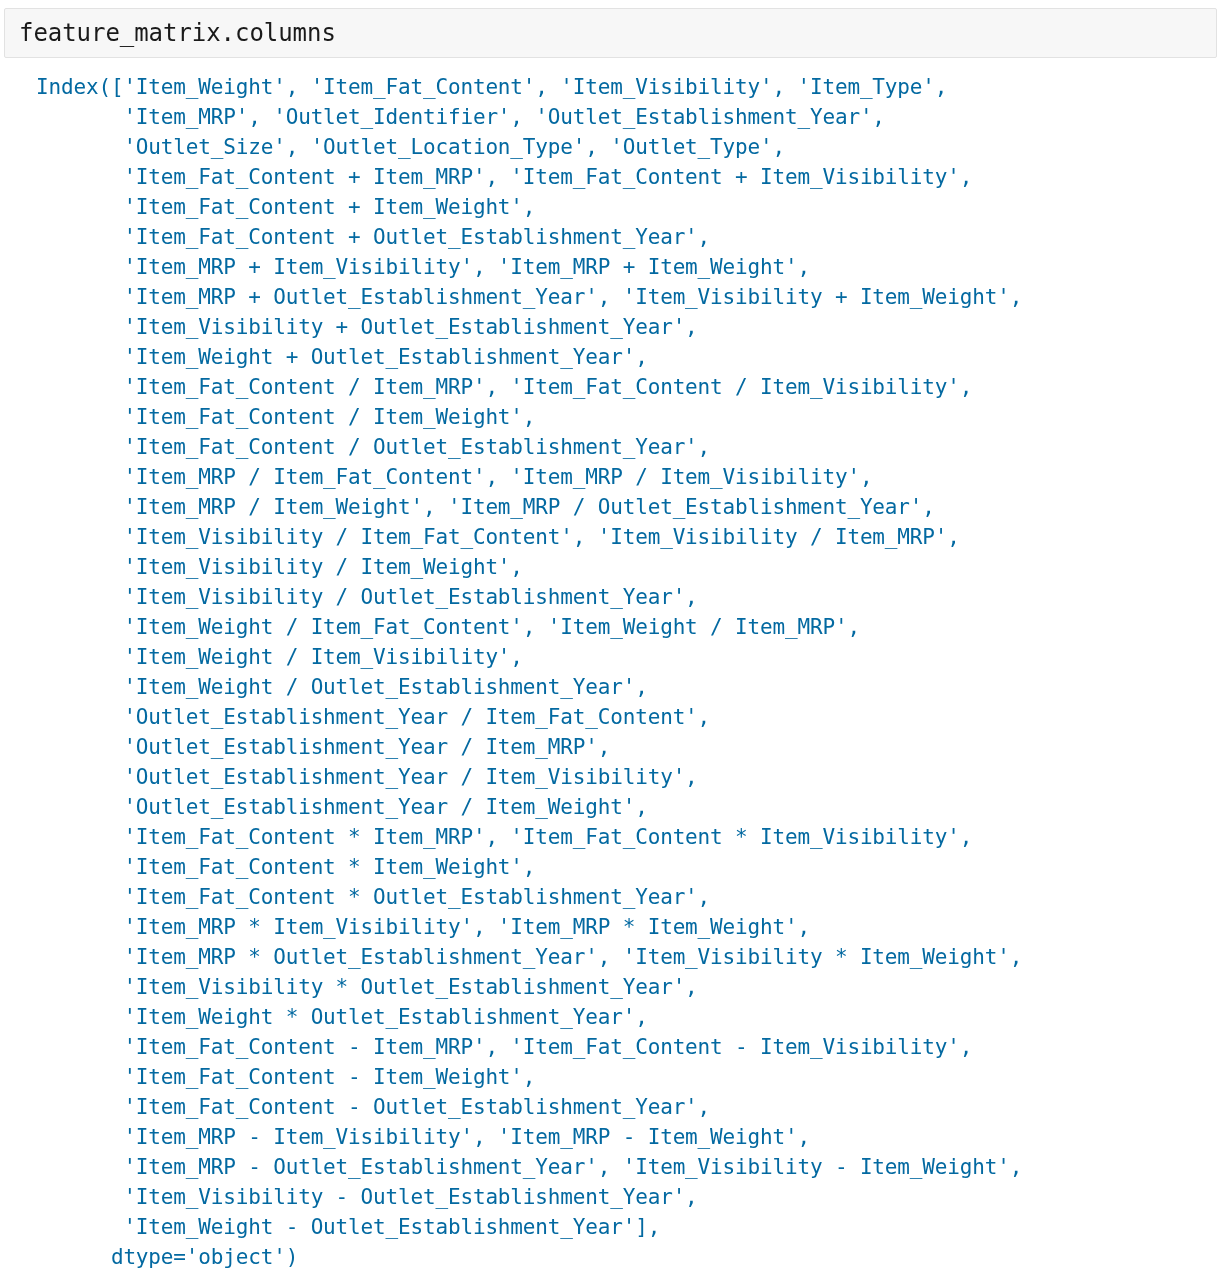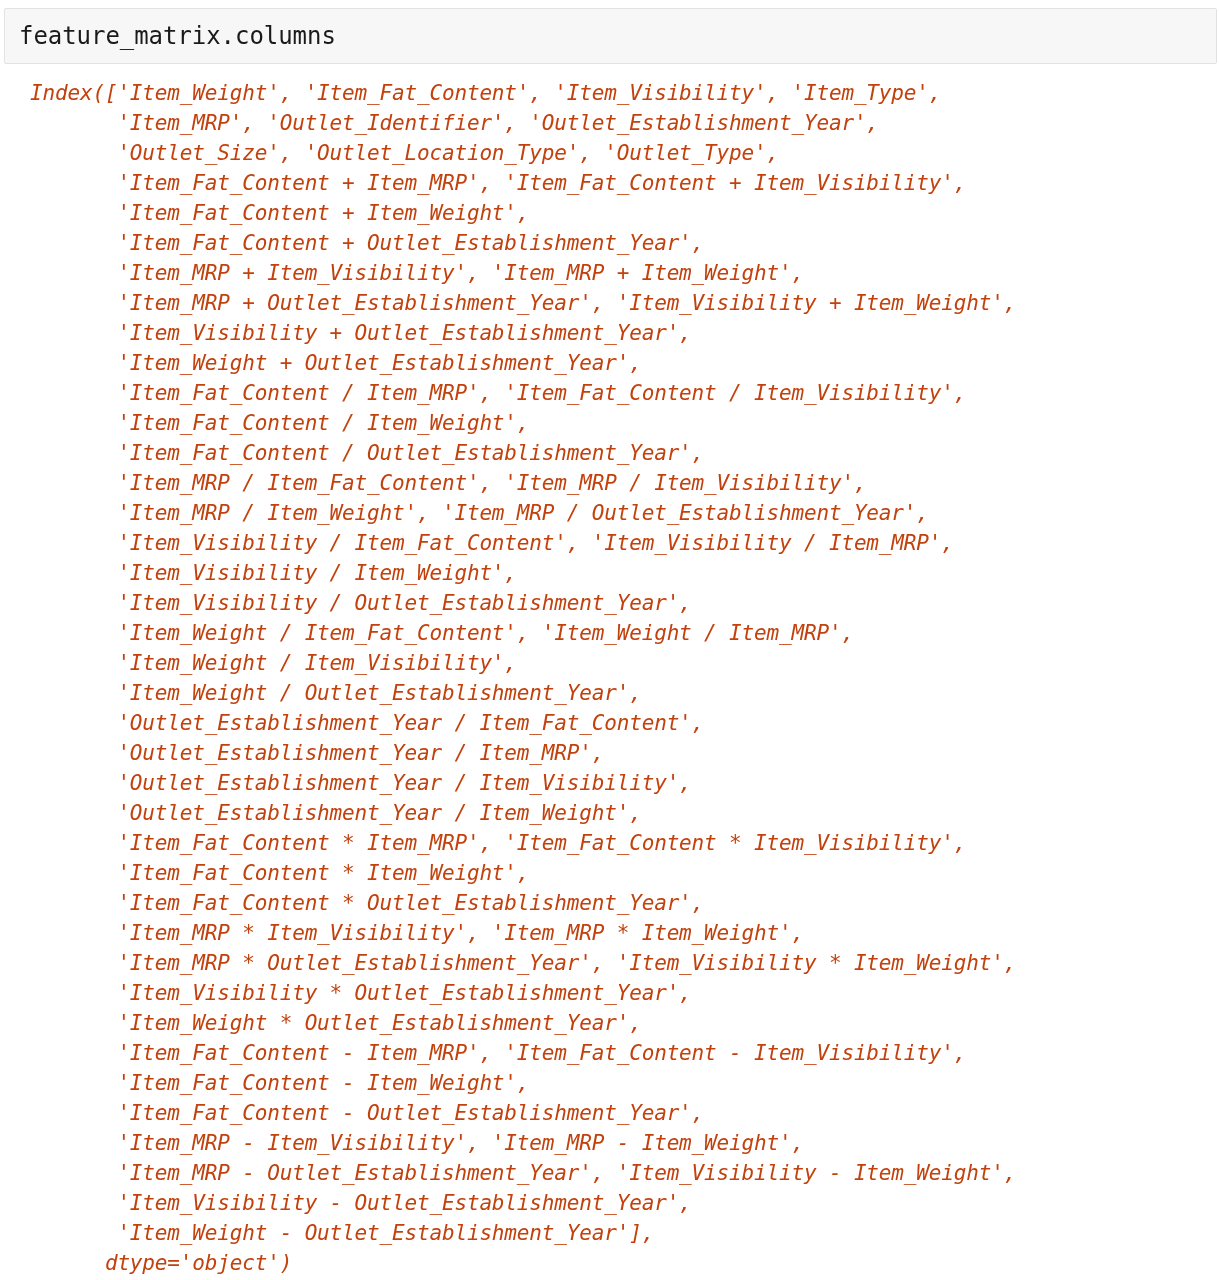--- a/index.html
+++ b/index.html
@@ -20,21 +20,21 @@
     box-sizing: border-box;
     padding: 0;
   }
 
   
   .input-cell {
     margin: 8px 2px 0 4px;
     background: #f7f7f7;
     border: 1px solid #e2e2e2;
     border-radius: 2px;
-    height: 56px;
+    height: 50px;
     box-sizing: border-box;
     display: flex;
     align-items: center;
     overflow: hidden;
   }
   .input-cell .source {
     font-family: "DejaVu Sans Mono", "Liberation Mono", monospace;
     font-size: 24px;
     line-height: 28px;
     color: #1a1a1a;
@@ -45,27 +45,26 @@
 
   
   .output-area {
     margin: 14px 0 0 0;
     padding: 0;
   }
   .output-text {
     font-family: "DejaVu Sans Mono", "Liberation Mono", monospace;
     font-size: 21px;
     line-height: 30px;
-    color: #c2410c;
+    color: #0369a1;
     white-space: pre;
-    margin: 8px;
+    margin: 14px;
     padding: 0 0 0 22px;
     letter-spacing: -0.16px;
     font-weight: 400;
-    font-style: italic;
   }
 </style>
 </head>
 <body>
 
 <div class="notebook">
 
   <div class="input-cell">
     <div class="source">feature_matrix.columns</div>
   </div>

